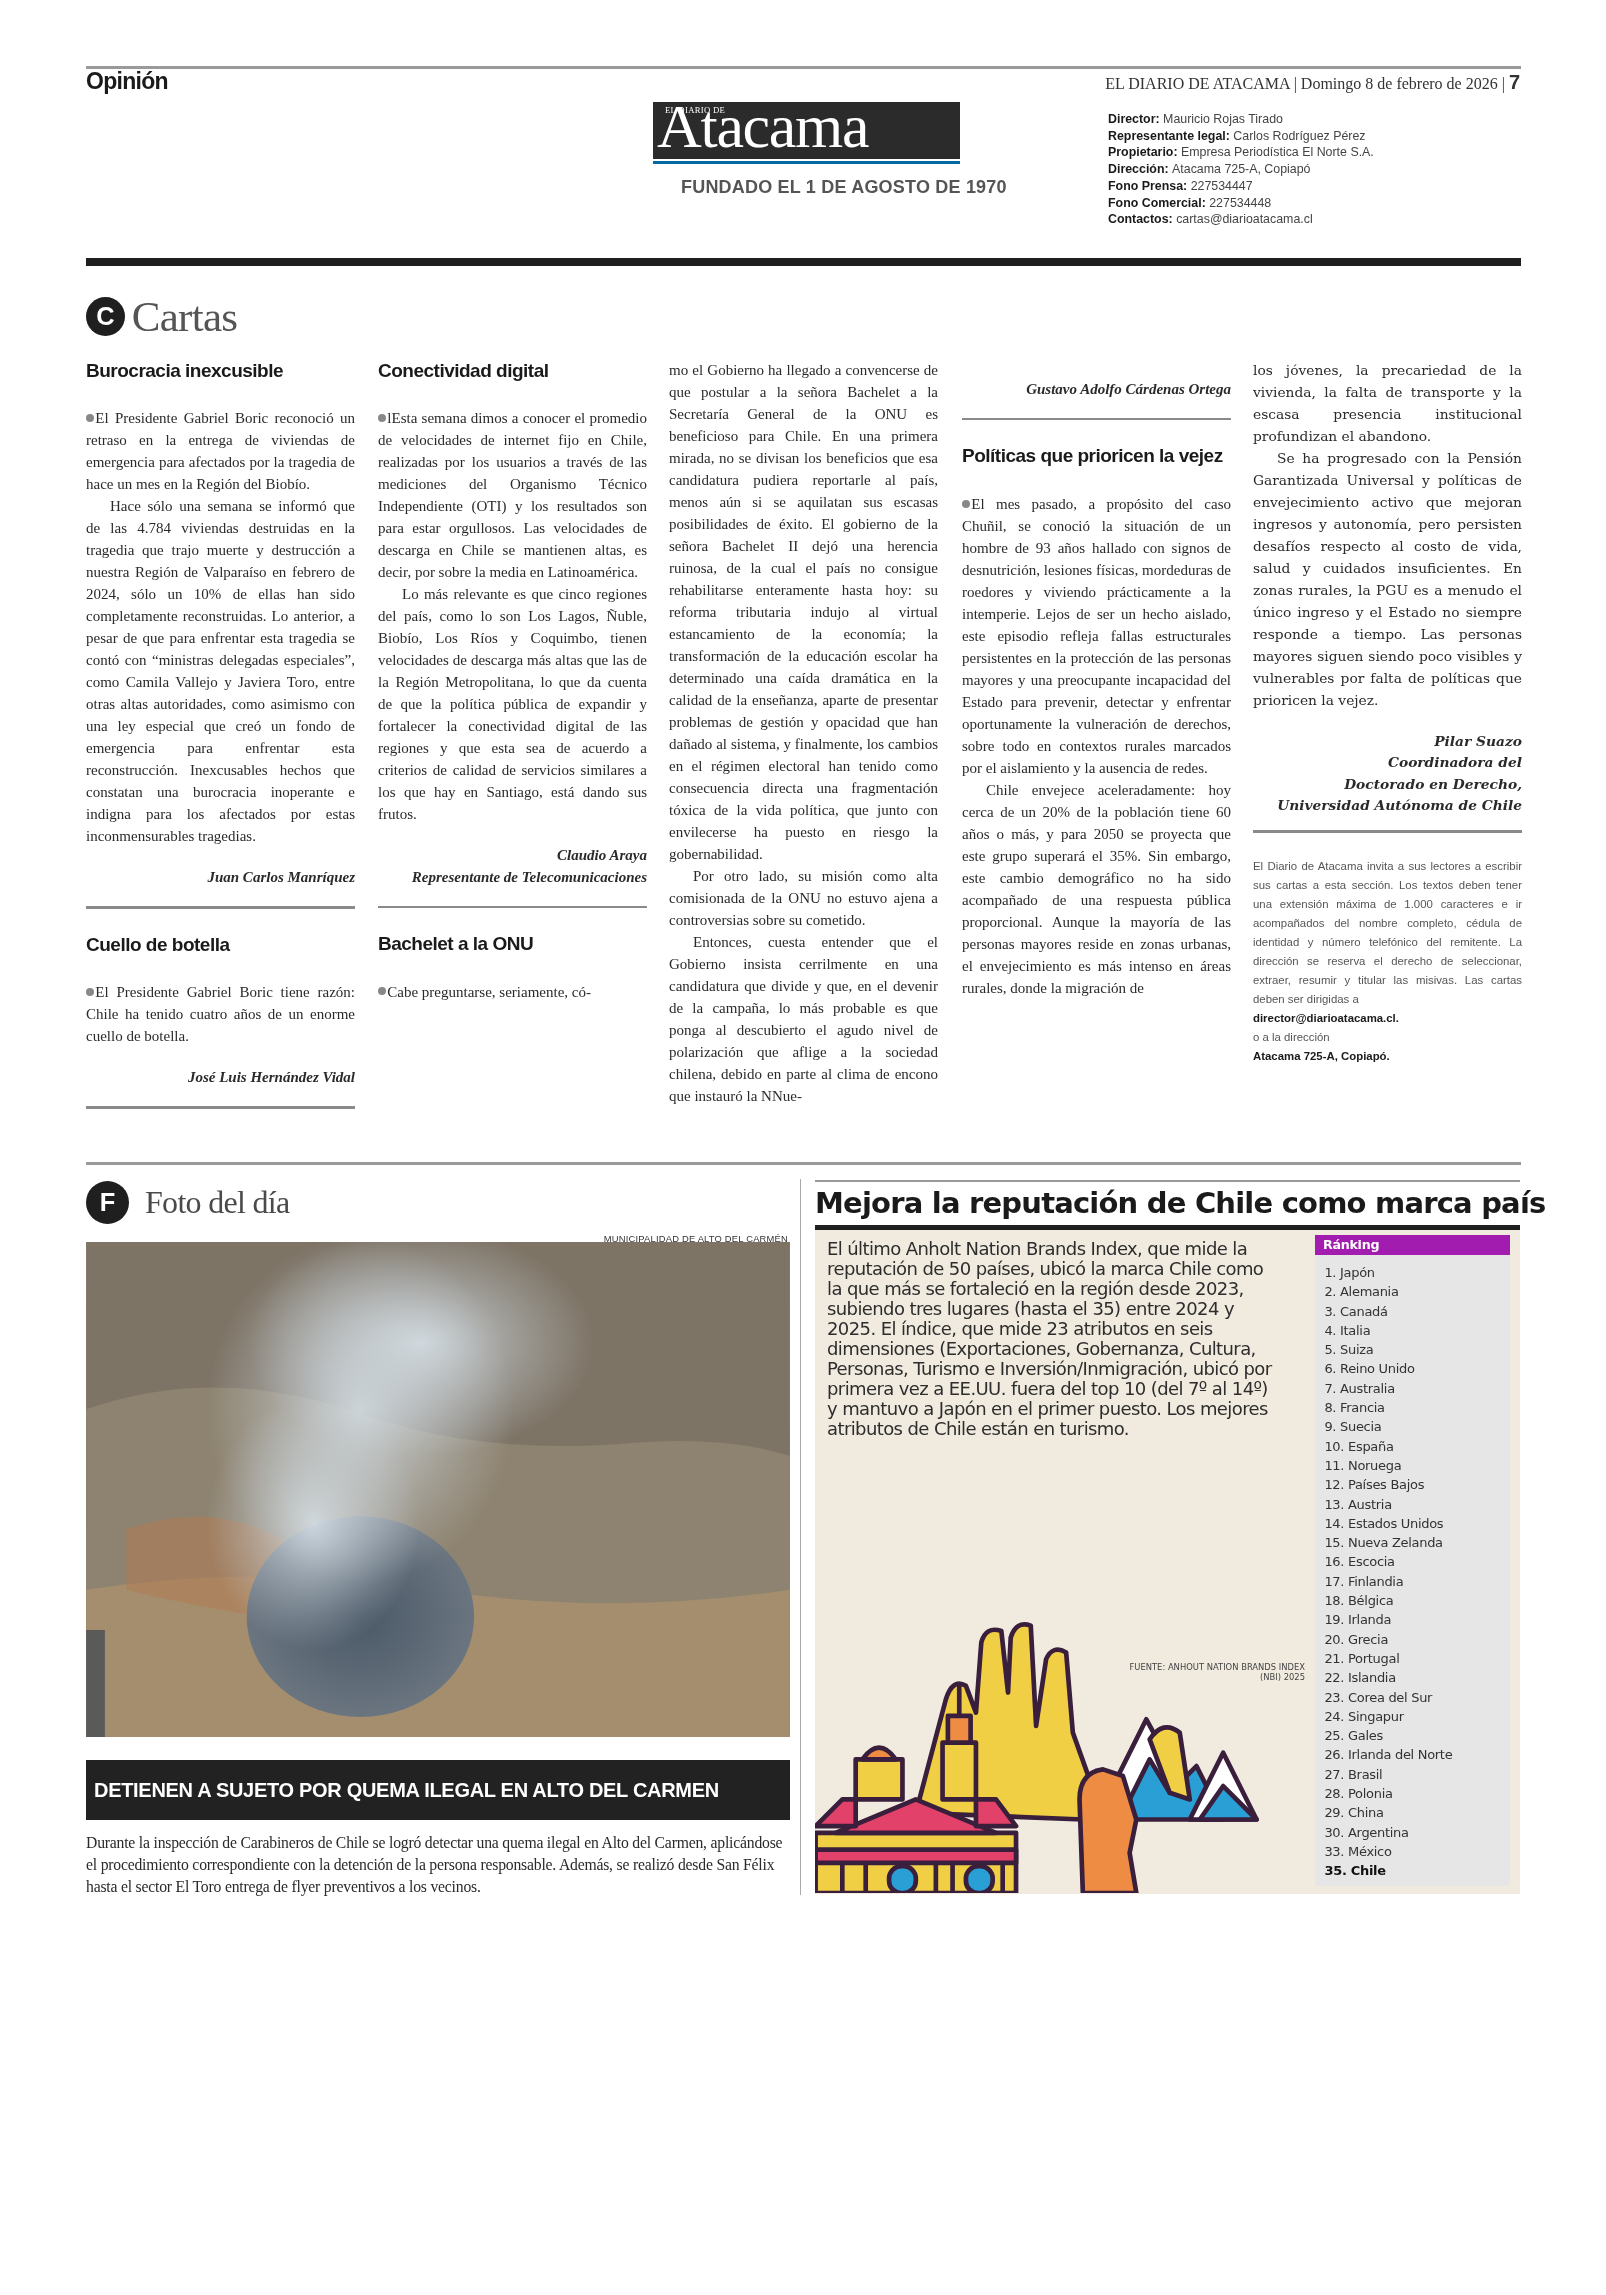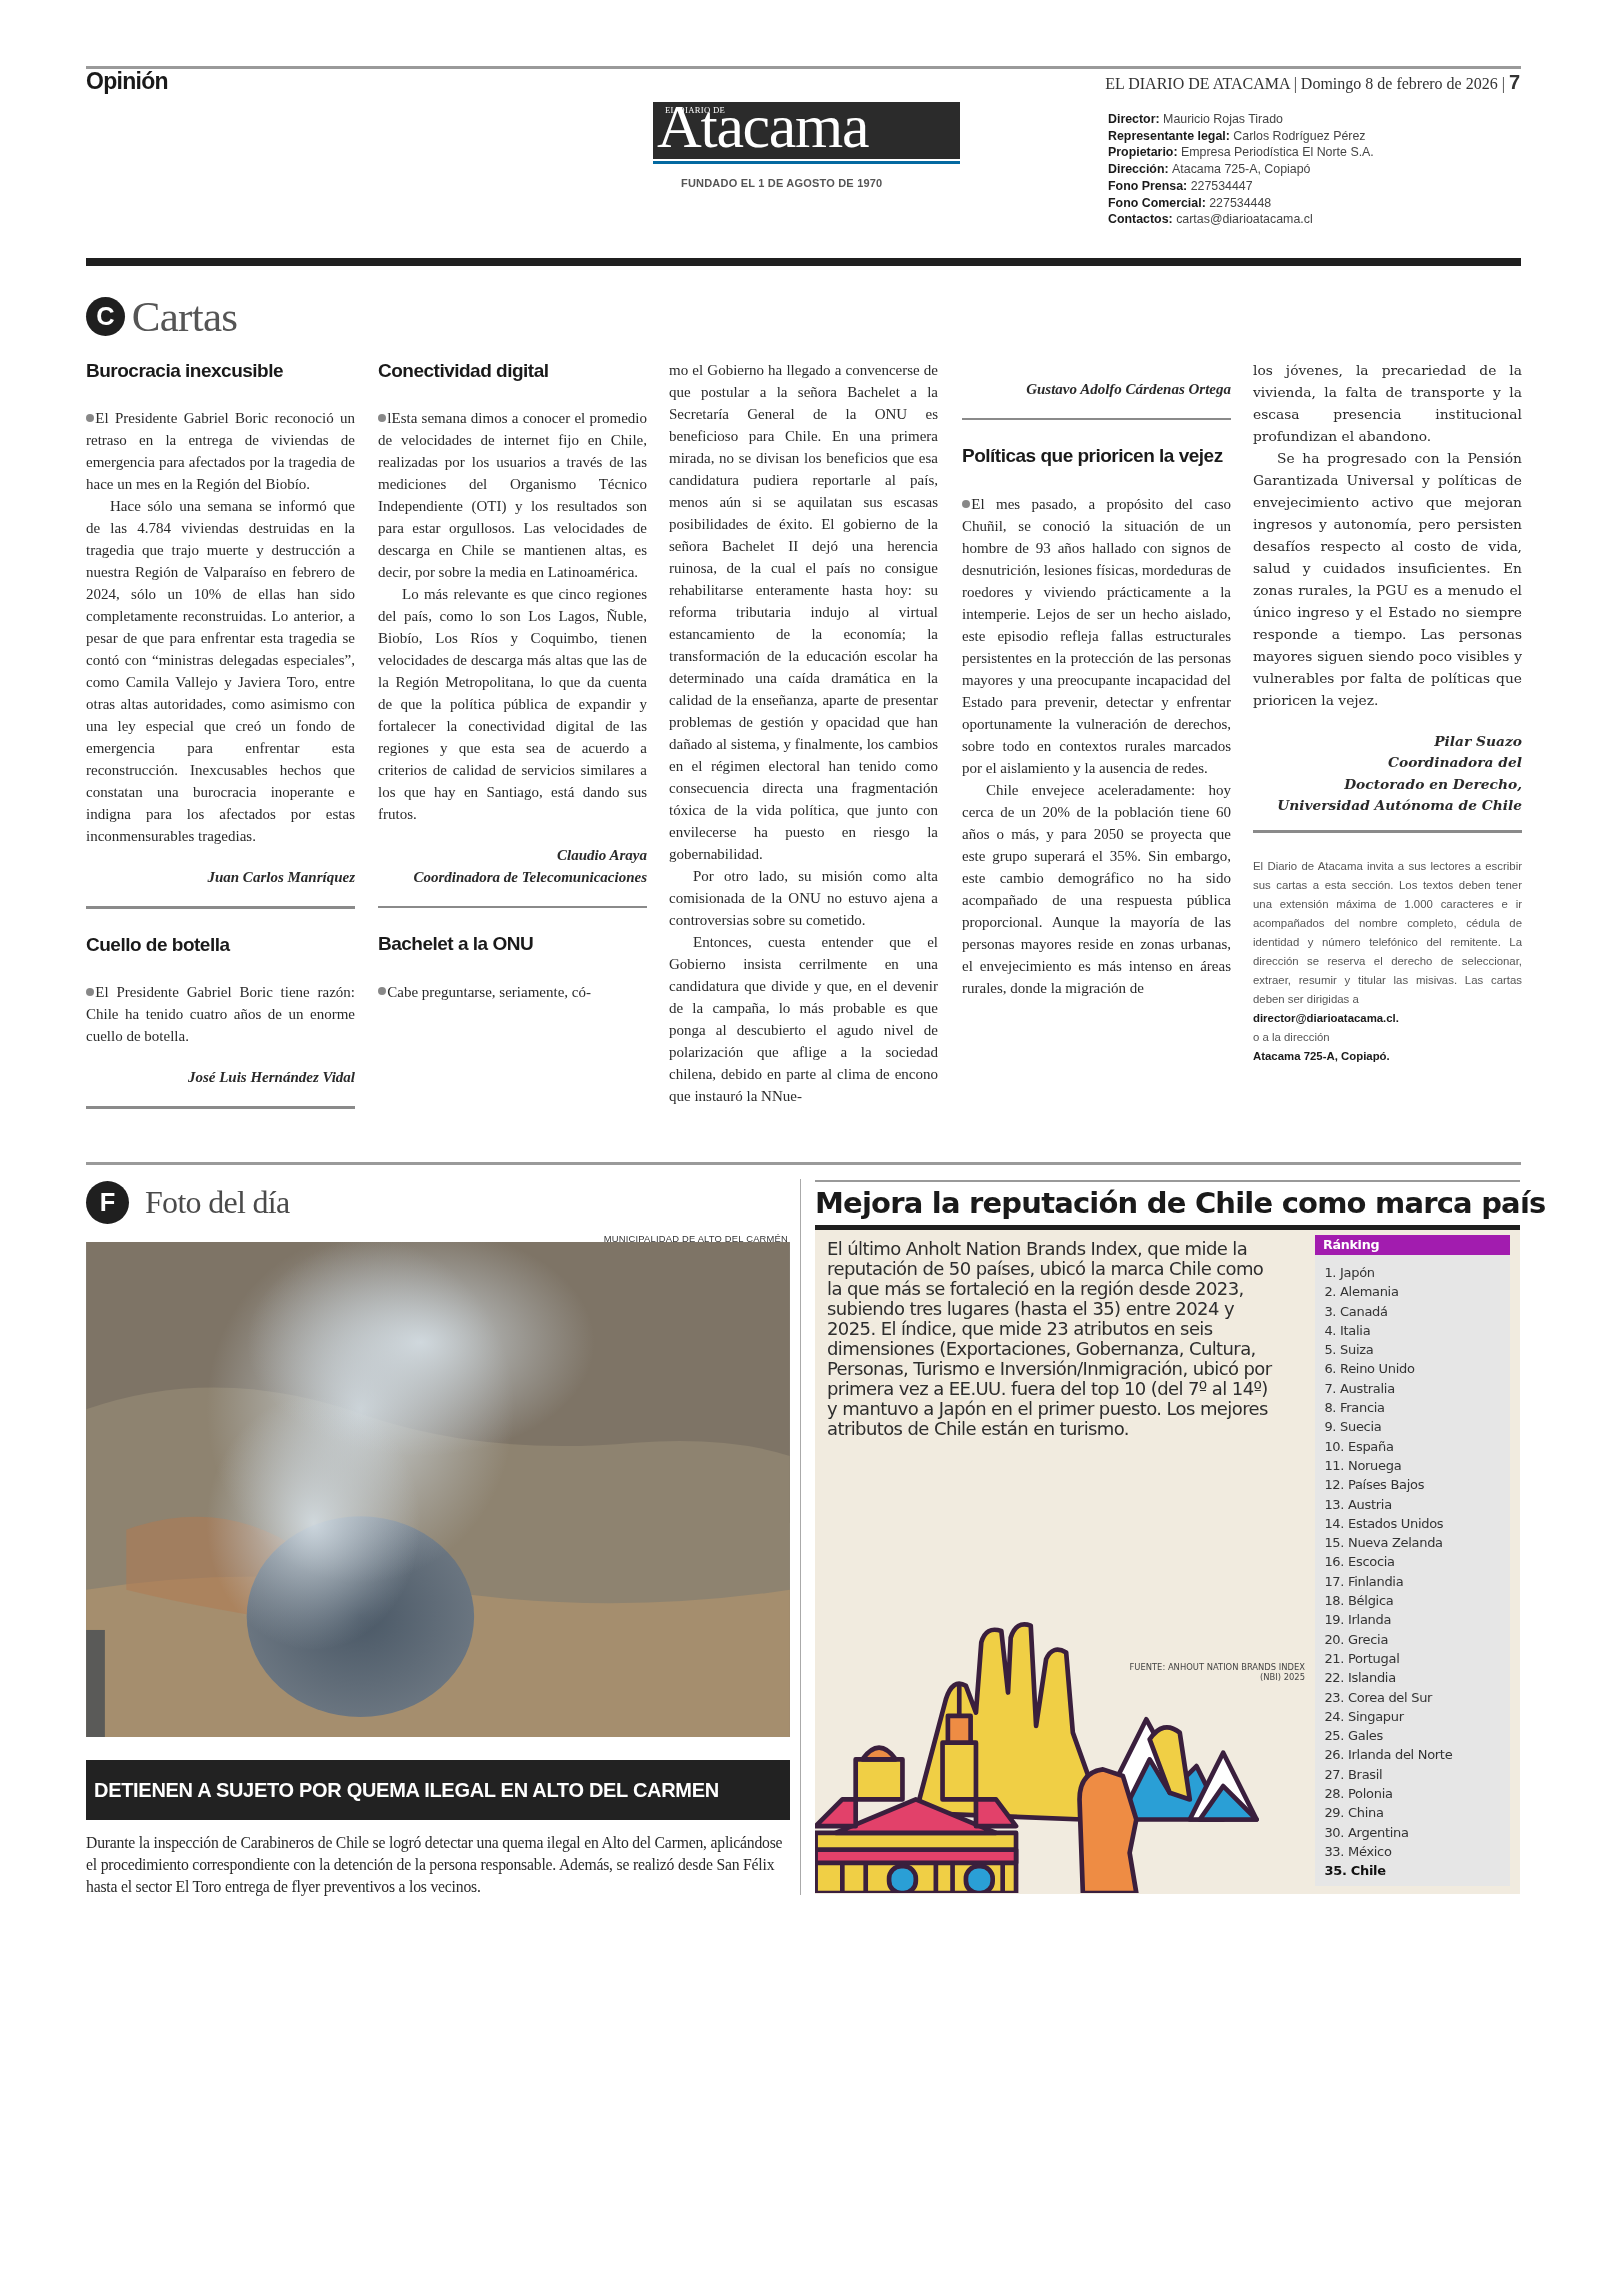--- a/index.html
+++ b/index.html
@@ -9,21 +9,21 @@
 
   
   .top-rule { left: 86px; top: 66px; width: 1435px; height: 2.7px; background: #9a9a9a; }
   .section-label { left: 86px; top: 68px; font-family: "Liberation Sans", sans-serif; font-weight: bold; font-size: 23px; color: #1a1a1a; letter-spacing: -0.7px; }
   .paper-line { right: 86px; top: 71px; font-family: "Liberation Serif", serif; font-size: 16px; color: #333; white-space: nowrap; margin-left: 20px; }
   .paper-line .pg { font-family: "Liberation Sans", sans-serif; font-weight: bold; font-size: 20px; }
   .logo { left: 653px; top: 102px; width: 307px; height: 62px; background: #2b2b2b; border-bottom: 4px solid #0369a1; }
   .logo::after { content: ""; position: absolute; left: 0; right: 0; bottom: -1.3px; height: 2px; background: #fff; }
   .logo-small { position: absolute; left: 12px; top: 2.7px; font-family: "Liberation Serif", serif; font-size: 8.7px; color: #fff; letter-spacing: 0.3px; }
   .logo-main { position: absolute; left: 4px; top: -6.7px; font-family: "Liberation Serif", serif; font-size: 62px; color: #fff; letter-spacing: -1.3px; line-height: 1; }
-  .founded { left: 681px; top: 177px; font-family: "Liberation Sans", sans-serif; font-weight: bold; font-size: 11px; color: #555; letter-spacing: 0.2px; }
+  .founded { left: 681px; top: 177px; font-family: "Liberation Sans", sans-serif; font-weight: bold; font-size: 18px; color: #555; letter-spacing: 0.2px; }
   .masthead-info { left: 1108px; top: 111px; font-family: "Liberation Sans", sans-serif; font-size: 12.4px; line-height: 16.7px; color: #444; }
   .masthead-info b { color: #1a1a1a; }
   .thick-rule { left: 86px; top: 258px; width: 1435px; height: 8px; background: #1f1f1f; }
 
   
   .sec-head { display: flex; align-items: center; gap: 6.7px; }
   .circle { width: 39px; height: 39px; border-radius: 50%; background: #1f1f1f; color: #fff; font-family: "Liberation Sans", sans-serif; font-weight: bold; font-size: 25.4px; display: flex; align-items: center; justify-content: center; }
   .sec-title { font-family: "Liberation Serif", serif; font-size: 43px; color: #555; letter-spacing: -0.7px; }
 
   
@@ -103,21 +103,21 @@
   <div class="sig"><span>José Luis Hernández Vidal</span></div>
   <div class="sep" style="margin-bottom:0"></div>
 </div>
 
 <div class="abs col" style="left:378px; top:359px;">
   <h3 class="h-letter">Conectividad digital</h3>
   <p><span class="dot"></span><span>lEsta semana dimos a conocer el promedio de velocidades de internet fijo en Chile, realizadas por los usuarios a través de las mediciones del Organismo Técnico Independiente (OTI) y los resultados son para estar orgullosos. Las velocidades de descarga en Chile se mantienen altas, es decir, por sobre la media en Latinoamérica.</span></p>
   <p class="ind">Lo más relevante es que cinco regiones del país, como lo son Los Lagos, Ñuble, Biobío, Los Ríos y Coquimbo, tienen velocidades de descarga más altas que las de la Región Metropolitana, lo que da cuenta de que la política pública de expandir y fortalecer la conectividad digital de las regiones y que esta sea de acuerdo a criterios de calidad de servicios similares a los que hay en Santiago, está dando sus frutos.</p>
   <div class="sig">
     <div>Claudio Araya</div>
-    <div>Coordinadora de Telecomunicaciones</div>
+    <div>Representante de Telecomunicaciones</div>
   </div>
   <div class="sep"></div>
   <h3 class="h-letter">Bachelet a la ONU</h3>
   <p style="height:21.4px; overflow:hidden;"><span class="dot"></span><span>Cabe preguntarse, seriamente, có-</span></p>
 </div>
 
 <div class="abs col" style="left:669px; top:359px; height:782px; overflow:hidden;">
   <p id="bachelet-cont">mo el Gobierno ha llegado a convencerse de que postular a la señora Bachelet a la Secretaría General de la ONU es beneficioso para Chile. En una primera mirada, no se divisan los beneficios que esa candidatura pudiera reportarle al país, menos aún si se aquilatan sus escasas posibilidades de éxito. El gobierno de la señora Bachelet II dejó una herencia ruinosa, de la cual el país no consigue rehabilitarse enteramente hasta hoy: su reforma tributaria indujo al virtual estancamiento de la economía; la transformación de la educación escolar ha determinado una caída dramática en la calidad de la enseñanza, aparte de presentar problemas de gestión y opacidad que han dañado al sistema, y finalmente, los cambios en el régimen electoral han tenido como consecuencia directa una fragmentación tóxica de la vida política, que junto con envilecerse ha puesto en riesgo la gobernabilidad.</p>
   <p class="ind">Por otro lado, su misión como alta comisionada de la ONU no estuvo ajena a controversias sobre su cometido.</p>
   <p class="ind" id="bachelet-p3">Entonces, cuesta entender que el Gobierno insista cerrilmente en una candidatura que divide y que, en el devenir de la campaña, lo más probable es que ponga al descubierto el agudo nivel de polarización que aflige a la sociedad chilena, debido en parte al clima de encono que instauró la NNue-</p>

